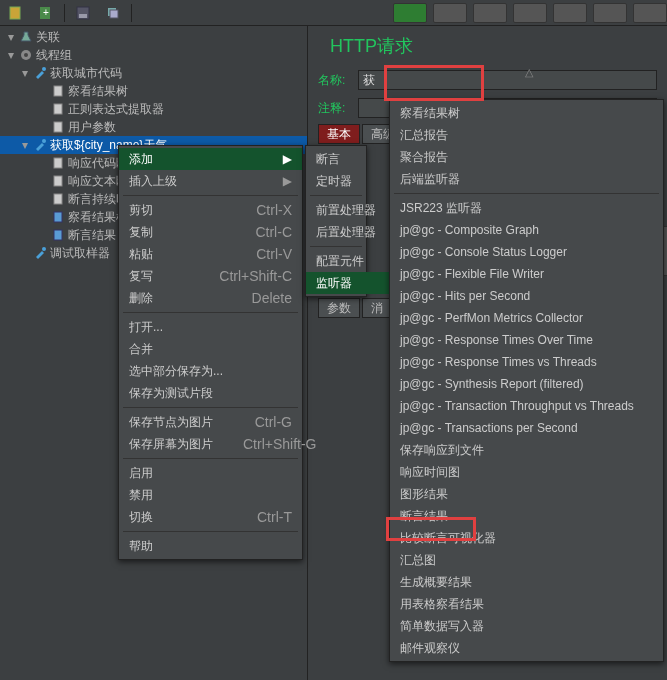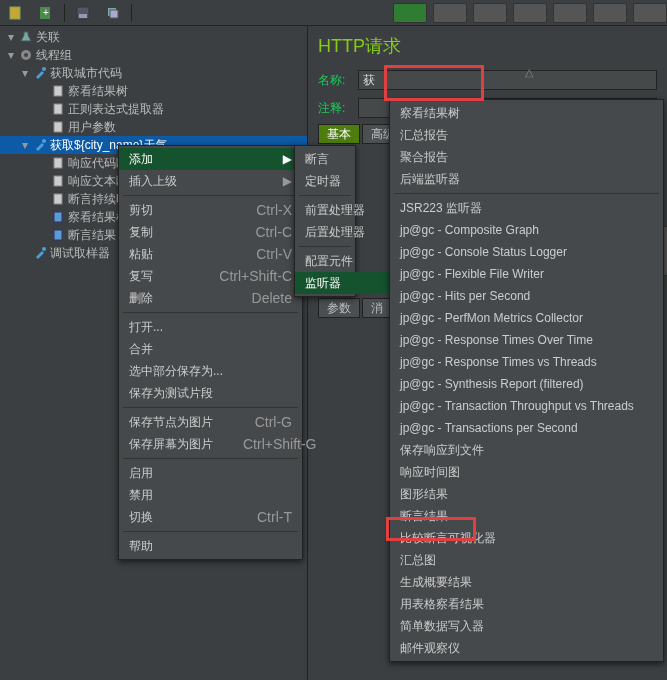--- a/index.html
+++ b/index.html
@@ -57,33 +57,33 @@
   .indent-2 { padding-left:18px;}
   .indent-3 { padding-left:36px;}
   
   .right-pane {
     flex:1;
     background:#3c3f41;
     padding:8px 10px;
     overflow:hidden;
     position:relative;
   }
-  .right-pane h2 { font-size:18px; font-weight:normal; color:#84cc16; margin-bottom:10px;}
+  .right-pane h2 { font-size:18px; font-weight:normal; color:#22c55e; margin-bottom:10px;margin-left:12px;}
   .row { display:flex; align-items:center; height:24px; margin-bottom:4px;}
   .row label { width:40px; color:#22c55e;}
   .row input {
     flex:1; background:#45494a; border:1px solid #222; color:#ddd; height:20px;
     padding:0 4px; font-size:12px;
   }
   .tabs { display:flex; gap:2px; margin-bottom:4px; margin-top:4px;}
   .tabs .tab {
     padding:2px 8px; background:#4b4f51; color:#bbb; border:1px solid #222; height:20px;
     display:flex; align-items:center;
   }
-  .tabs .tab.sel { background:#4d7c0f; color:#fff;}
+  .tabs .tab.sel { background:#7f1d1d; color:#fff;}
   .sub-row { display:flex; gap:2px; margin-bottom:4px;}
   .sub-row .btn2 {
     padding:2px 8px; background:#4b4f51; border:1px solid #222; color:#bbb; height:20px;
     display:flex; align-items:center;
   }
   
   .menu {
     position:absolute;
     background:#46494b;
     border:1px solid #222;
@@ -94,21 +94,21 @@
     display:flex; align-items:center; justify-content:space-between;
     height:22px; padding:0 10px; color:#ccc; white-space:nowrap;
     min-width:180px;
   }
   .menu-item .shortcut { color:#999; margin-left:30px; font-size:14px;}
   .menu-item .arrow { color:#999; margin-left:10px;}
   .menu-item.sel { background:#14532d; color:#fff;}
   .menu-item.sel .shortcut,.menu-item.sel .arrow{color:#fff;}
   .menu-sep { height:1px; background:#333; margin:3px 4px;}
   .menu1 { top:145px; left:118px; width:185px;}
-  .menu2 { top:145px; left:294px; width:62px;}
+  .menu2 { top:145px; left:305px; width:62px;}
   .menu3 { top:99px; left:389px; width:275px;}
   .highlight-red {
     position:absolute; border:3px solid #e04040; pointer-events:none;
   }
   .hl1 { top:65px; left:384px; width:100px; height:36px;}
   .hl2 { top:517px; left:386px; width:90px; height:24px;}
   .tick { position:absolute; top:66px; left:525px; color:#888; font-size:11px; }
   .scroll-right {
     position:absolute; top:200px; right:-2px; width:6px; height:50px; background:#555; border:1px solid #333;
   }

